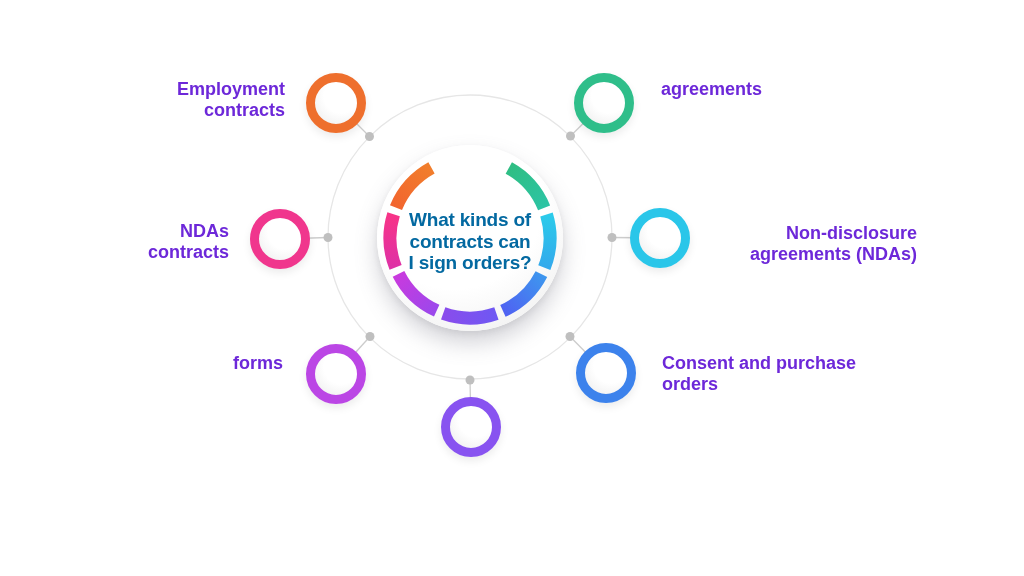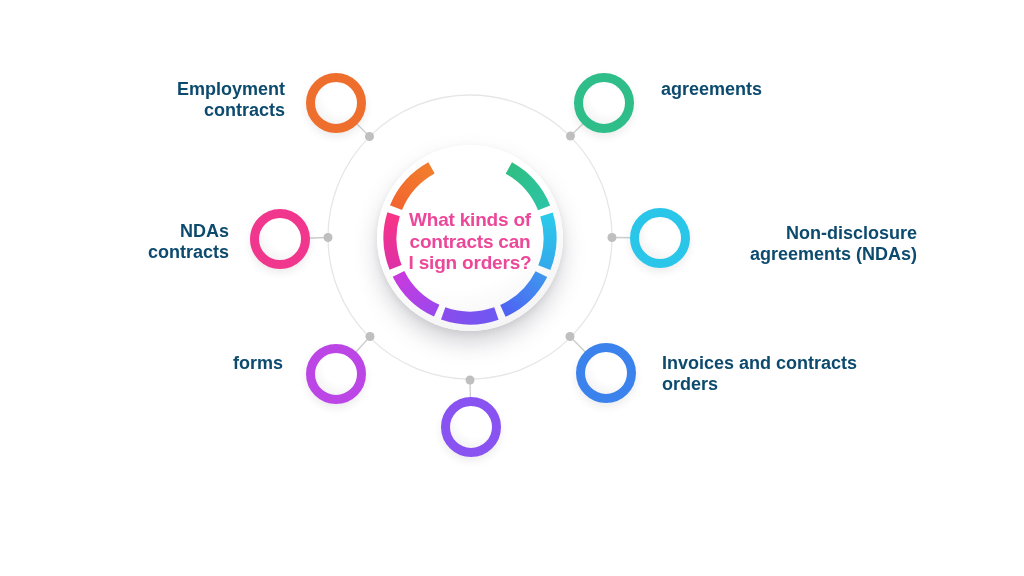--- a/index.html
+++ b/index.html
@@ -15,41 +15,41 @@
   .center-circle{
     position:absolute;left:377px;top:145px;width:186px;height:186px;border-radius:50%;
     background:radial-gradient(circle at 42% 30%, #ffffff 52%, #ebebeb 100%);
     box-shadow:0 12px 22px rgba(110,110,125,.30), 0 3px 6px rgba(0,0,0,.07);
   }
   svg.arc-layer{position:absolute;left:370px;top:138px;width:200px;height:200px;}
   svg.arc-layer path{fill:none;stroke-width:13;stroke-linecap:butt;}
 
   .center-text{
     position:absolute;left:370px;top:209px;width:200px;text-align:center;
-    font-size:19px;line-height:21.5px;font-weight:700;color:#ec4899;letter-spacing:-.2px;
+    font-size:19px;line-height:21.5px;font-weight:700;color:#0369a1;letter-spacing:-.2px;
   }
   .center-text div{white-space:nowrap;}
 
   .node{position:absolute;width:60px;height:60px;}
   .ring{
     box-sizing:border-box;width:60px;height:60px;border-radius:50%;
     border:9px solid #999;
     background:radial-gradient(circle at 62% 33%, #ffffff 45%, #ebebeb 100%);
     box-shadow:0 4px 9px rgba(0,0,0,.08);
   }
   .node-employment{left:306px;top:73px}
   .node-lease{left:574px;top:73px}
   .node-sales{left:250px;top:209px}
   .node-nda{left:630px;top:208px}
   .node-consent{left:306px;top:344px}
   .node-invoices{left:576px;top:343px}
   .node-government{left:441px;top:397px}
 
   .label{
-    position:absolute;font-size:18px;line-height:21px;font-weight:700;color:#0c4a6e;
+    position:absolute;font-size:18px;line-height:21px;font-weight:700;color:#6d28d9;
   }
   .lbl-employment{left:65px;top:79px;width:220px;text-align:right;}
   .lbl-lease{left:661px;top:79px;width:250px;text-align:left;}
   .lbl-sales{left:29px;top:221px;width:200px;text-align:right;}
   .lbl-nda{left:667px;top:223px;width:250px;text-align:right;}
   .lbl-consent{left:83px;top:353px;width:200px;text-align:right;}
   .lbl-invoices{left:662px;top:353px;width:260px;text-align:left;}
   .lbl-government{left:350px;top:473px;width:240px;text-align:center;}
 </style>
 </head>
@@ -157,17 +157,17 @@
     <div>contracts</div>
   </div>
   <div class="label lbl-nda">
     <div>Non-disclosure</div>
     <div>agreements (NDAs)</div>
   </div>
   <div class="label lbl-consent">
     <div>forms</div>
   </div>
   <div class="label lbl-invoices">
-    <div>Invoices and contracts</div>
+    <div>Consent and purchase</div>
     <div>orders</div>
   </div>
 
 </div>
 
 </body></html>

